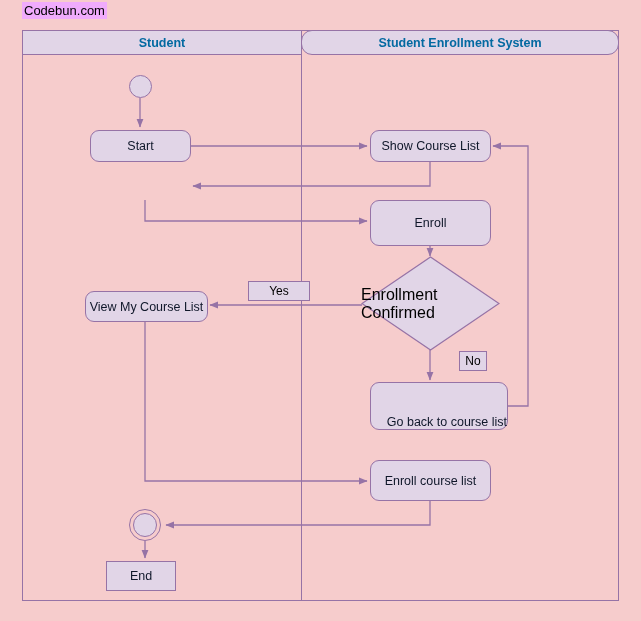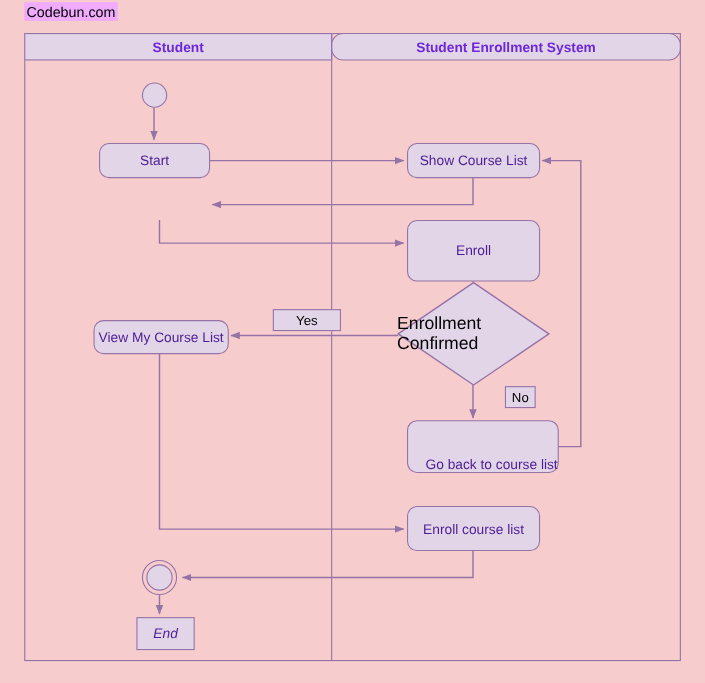--- a/index.html
+++ b/index.html
@@ -47,42 +47,42 @@
     top: 30px;
     height: 25px;
     background: #e1d5e7;
     border: 1.4px solid #9673a6;
     box-sizing: border-box;
     display: flex;
     align-items: center;
     justify-content: center;
     font-size: 12.5px;
     font-weight: bold;
-    color: #6d28d9;
+    color: #0369a1;
   }
   .lane-header.left  { left: 22px;  width: 280px; }
   .lane-header.right { left: 301px; width: 318px; border-radius: 11px; }
   .lane-divider {
     position: absolute;
     left: 301px;
     top: 30px;
     width: 1.4px;
     height: 571px;
     background: #9673a6;
   }
   .node {
     position: absolute;
     background: #e1d5e7;
     border: 1.3px solid #9673a6;
     box-sizing: border-box;
     display: flex;
     align-items: center;
     justify-content: center;
     font-size: 12.5px;
-    color: #4c1d95;
+    color: #0f172a;
     text-align: center;
     z-index: 10;
   }
   .node.rounded { border-radius: 9px; }
   .node.sharp { border-radius: 0; }
   .label-box {
     position: absolute;
     background: #e1d5e7;
     border: 1.3px solid #9673a6;
     box-sizing: border-box;
@@ -188,29 +188,29 @@
   </div>
 
 
   <div class="node rounded" style="left:85px; top:291px; width:123px; height:31px;">
     <span>View My Course List</span>
   </div>
 
   <div class="ring-outer" style="left:129px; top:509px; width:32px; height:32px;"></div>
   <div class="circle-node" style="left:133px; top:513px; width:24px; height:24px;"></div>
 
-  <div class="node sharp" style="left:124px; top:561px; width:53px; height:30px;font-style:italic;">
+  <div class="node sharp" style="left:106px; top:561px; width:70px; height:30px;">
     <span>End</span>
   </div>
 
   <div class="node rounded" style="left:370px; top:130px; width:121px; height:32px;">
     <span>Show Course List</span>
   </div>
 
-  <div class="node rounded" style="left:370px; top:200px; width:121px; height:56px;">
+  <div class="node rounded" style="left:370px; top:200px; width:121px; height:46px;">
     <span>Enroll</span>
   </div>
 
   <div class="diamond-wrap" style="left:361px; top:256px; width:139px; height:95px;">
     <svg width="139" height="95" viewBox="0 0 139 95" xmlns="http://www.w3.org/2000/svg">
       <polygon points="69.5,1 138,47.5 69.5,94 1,47.5" fill="#e1d5e7" stroke="#9673a6" stroke-width="1.3"></polygon>
     </svg>
     <div class="diamond-text">Enrollment Confirmed</div>
   </div>
 

